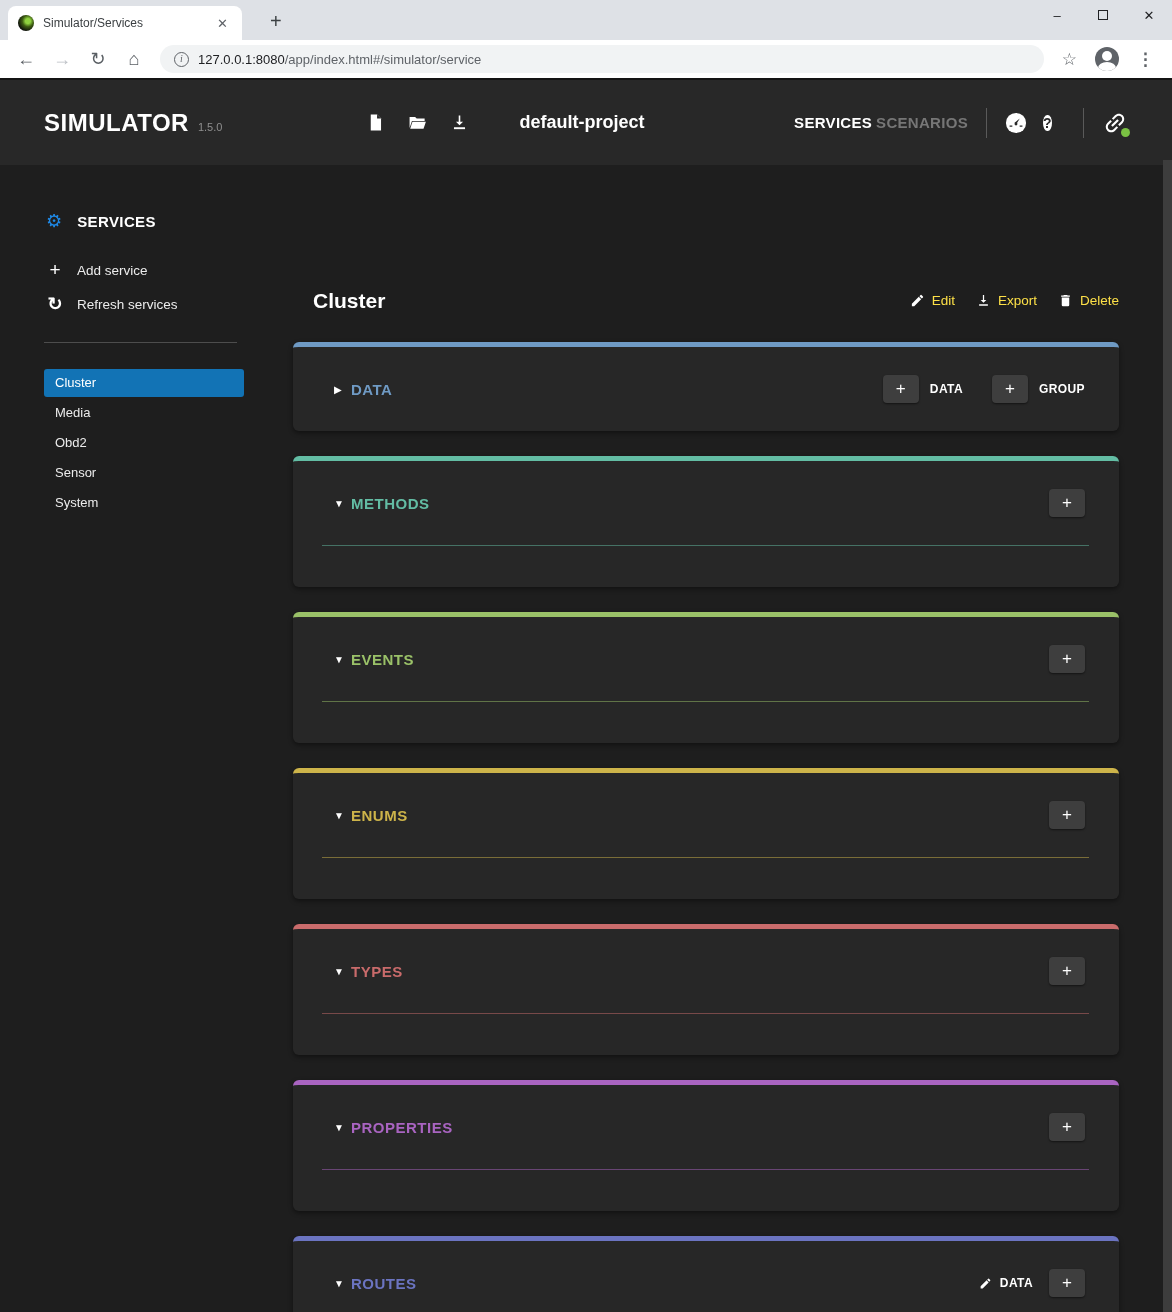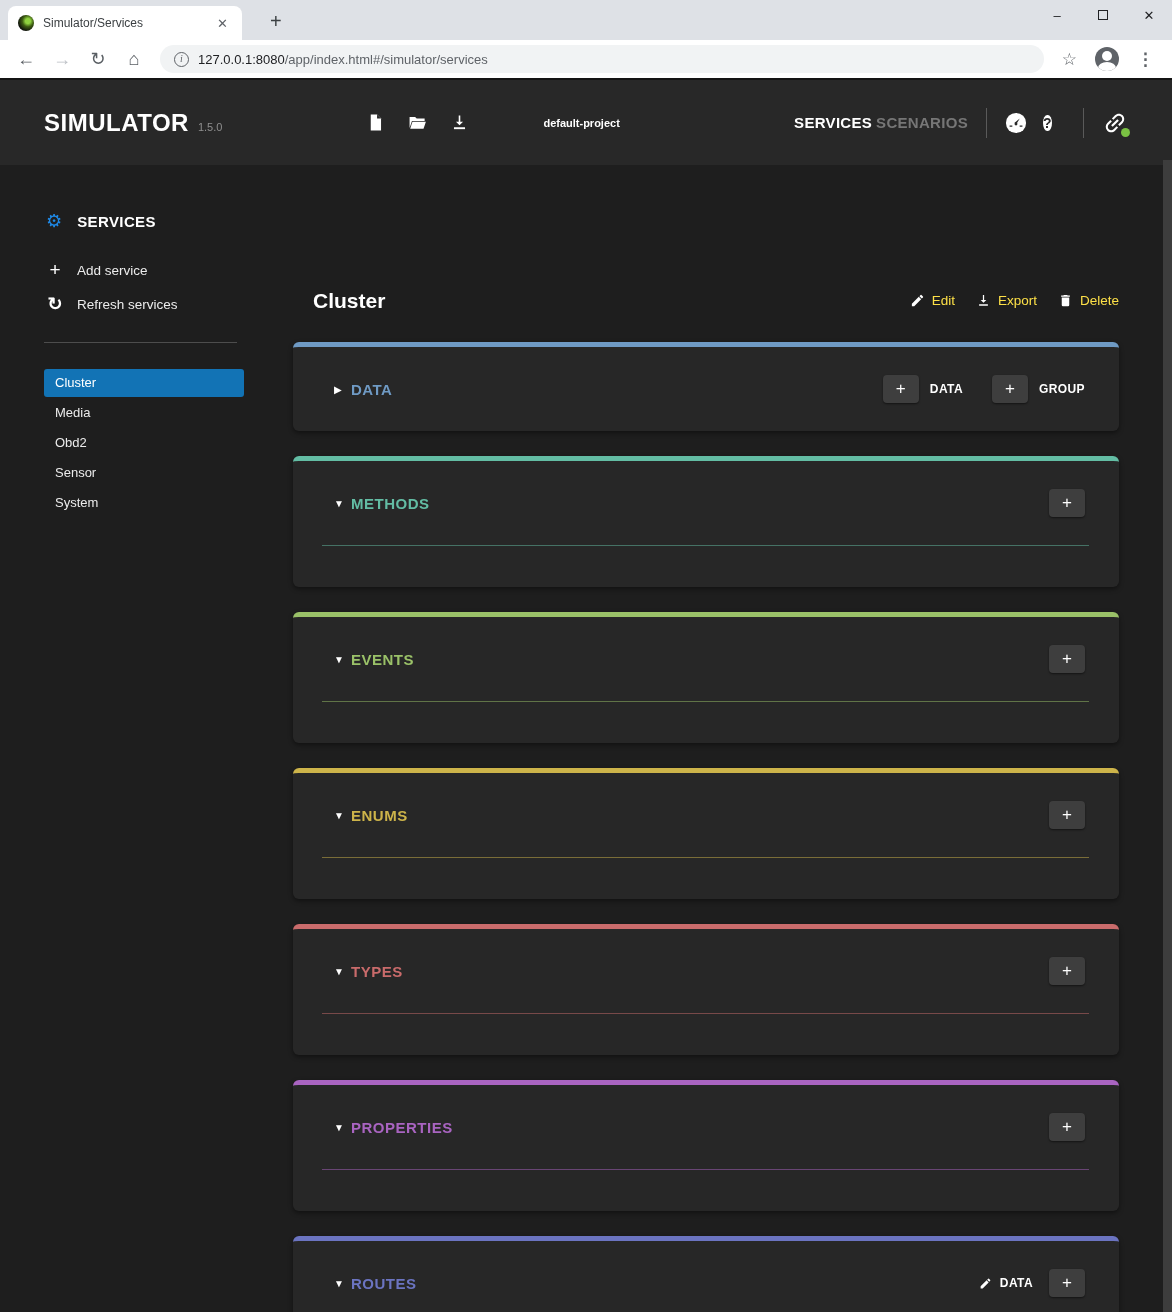--- a/index.html
+++ b/index.html
@@ -51,21 +51,21 @@
   
   .app { height:1232px; background:#1e1e1e; border-top:2px solid #141414; position:relative; }
   .app-header {
     height:85px; background:#282828; display:flex; align-items:center; padding:4px 44px;gap:44px;
   }
   .logo-wrap { display:flex; align-items:baseline; }
   .logo { color:#fff; font-size:24px; font-weight:800; letter-spacing:0.5px; }
   .version { color:#8f8f8f; font-size:11px; margin-left:9px; }
   .proj-icons { display:flex; align-items:center; margin-left:100px; gap:23px; }
   .hicon { width:19px; height:19px; display:block; cursor:pointer; }
-  .proj-name { color:#fff; font-size:11px; font-weight:700; margin-left:30px; }
+  .proj-name { color:#fff; font-size:18px; font-weight:700; margin-left:6px; }
   .app-nav { margin-left:auto; display:flex; align-items:center; }
   .nav-link { font-size:15px; font-weight:700; letter-spacing:0.3px; cursor:pointer; }
   .nav-link.active { color:#fff; }
   .nav-link.inactive { color:#767676; margin-left:4px; }
   .vdiv { width:1px; height:30px; background:#5a5a5a; margin:0 18px; }
   .round-ic { width:22px; height:22px; position:relative; cursor:pointer; }
   .round-ic + .round-ic { margin-left:16px; }
   .help-circle { width:22px; height:22px; border-radius:50%; background:#fff; color:#282828; font-size:14px; font-weight:800; text-align:center; line-height:22px; }
   .link-wrap { position:relative; width:26px; height:26px; cursor:pointer; }
   .conn-dot { position:absolute; right:-2px; bottom:-1px; width:9px; height:9px; border-radius:50%; background:#7ac143; }
@@ -136,21 +136,21 @@
   </div>
 </div>
 <div class="toolbar">
   <span class="nav-ic">←</span>
   <span class="nav-ic disabled">→</span>
   <span class="nav-ic">↻</span>
   <span class="nav-ic">⌂</span>
   <div class="omnibox">
     <span class="info-ic">i</span>
     <span class="url-host">127.0.0.1:8080</span>
-      <span class="url-path">/app/index.html#/simulator/services</span>
+      <span class="url-path">/app/index.html#/simulator/service</span>
   </div>
   <span class="star-ic">☆</span>
   <span class="avatar">
       <span class="head"></span>
       <span class="body"></span>
     </span>
   <span class="menu-ic">⋮</span>
 </div>
 
 <div class="app">

